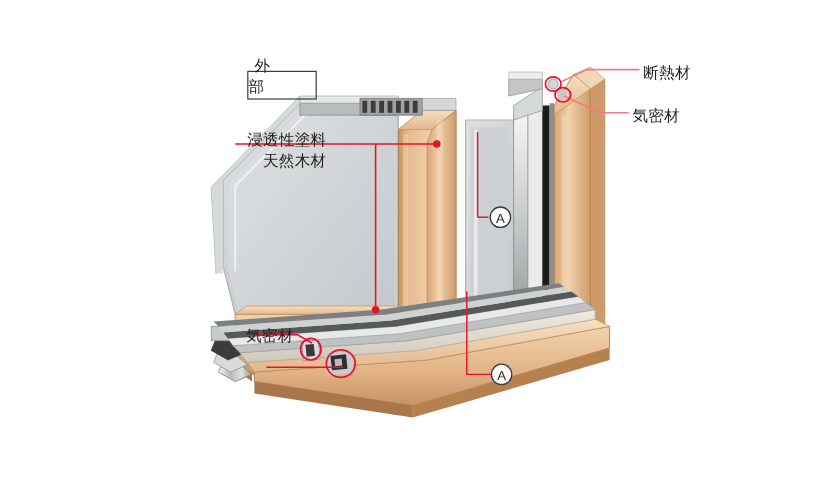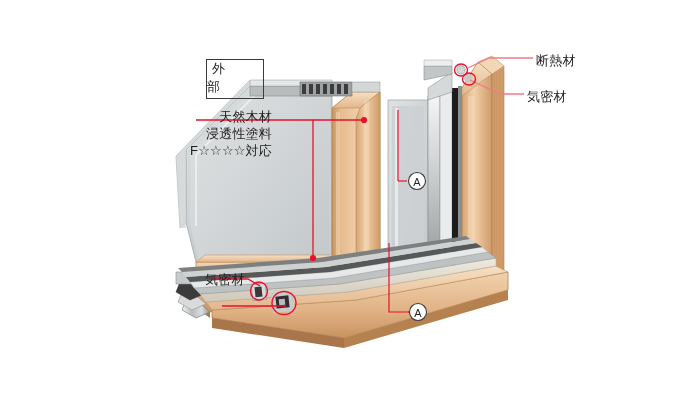--- a/index.html
+++ b/index.html
@@ -32,25 +32,25 @@
     font-family: "Liberation Sans", "DejaVu Sans", sans-serif;
   }
   .lbl.right-align { text-align: right; }
   .lbl.left-align  { text-align: left; }
 
   #exterior-badge {
     position: absolute;
     left: 206px;
     top: 59px;
     width: 58px;
-    height: 40px;
+    height: 24px;
     border: 1px solid #3b3b3b;
     box-sizing: border-box;
     display: flex;
-    align-items: flex-start;
+    align-items: flex-end;
     justify-content: center;
     color: #231f20;
     font-size: 13px;
     letter-spacing: 5px;
     text-indent: 5px;
     font-family: "Liberation Sans", "DejaVu Sans", sans-serif;
   }
 
   #label-natural-wood {
     left: 120px;
@@ -275,23 +275,22 @@
       <circle cx="418" cy="312" r="8.5" fill="#ffffff" stroke="#3b3b3b" stroke-width="1.1"></circle>
       <text x="418" y="316.5" text-anchor="middle" font-family="Liberation Sans, DejaVu Sans, sans-serif" font-size="11" fill="#231f20">A</text>
     </g>
   </svg>
 
   <div id="exterior-badge">
     <span>外　部</span>
   </div>
 
   <div class="lbl right-align" id="label-natural-wood">
+    <div>浸透性塗料</div>
     <div>天然木材</div>
-    <div>浸透性塗料</div>
-    <div>F☆☆☆☆対応</div>
   </div>
 
   <div class="lbl left-align" id="label-insulation-top">
     <div>断熱材</div>
   </div>
 
   <div class="lbl left-align" id="label-airtight-top">
     <div>気密材</div>
   </div>
 

